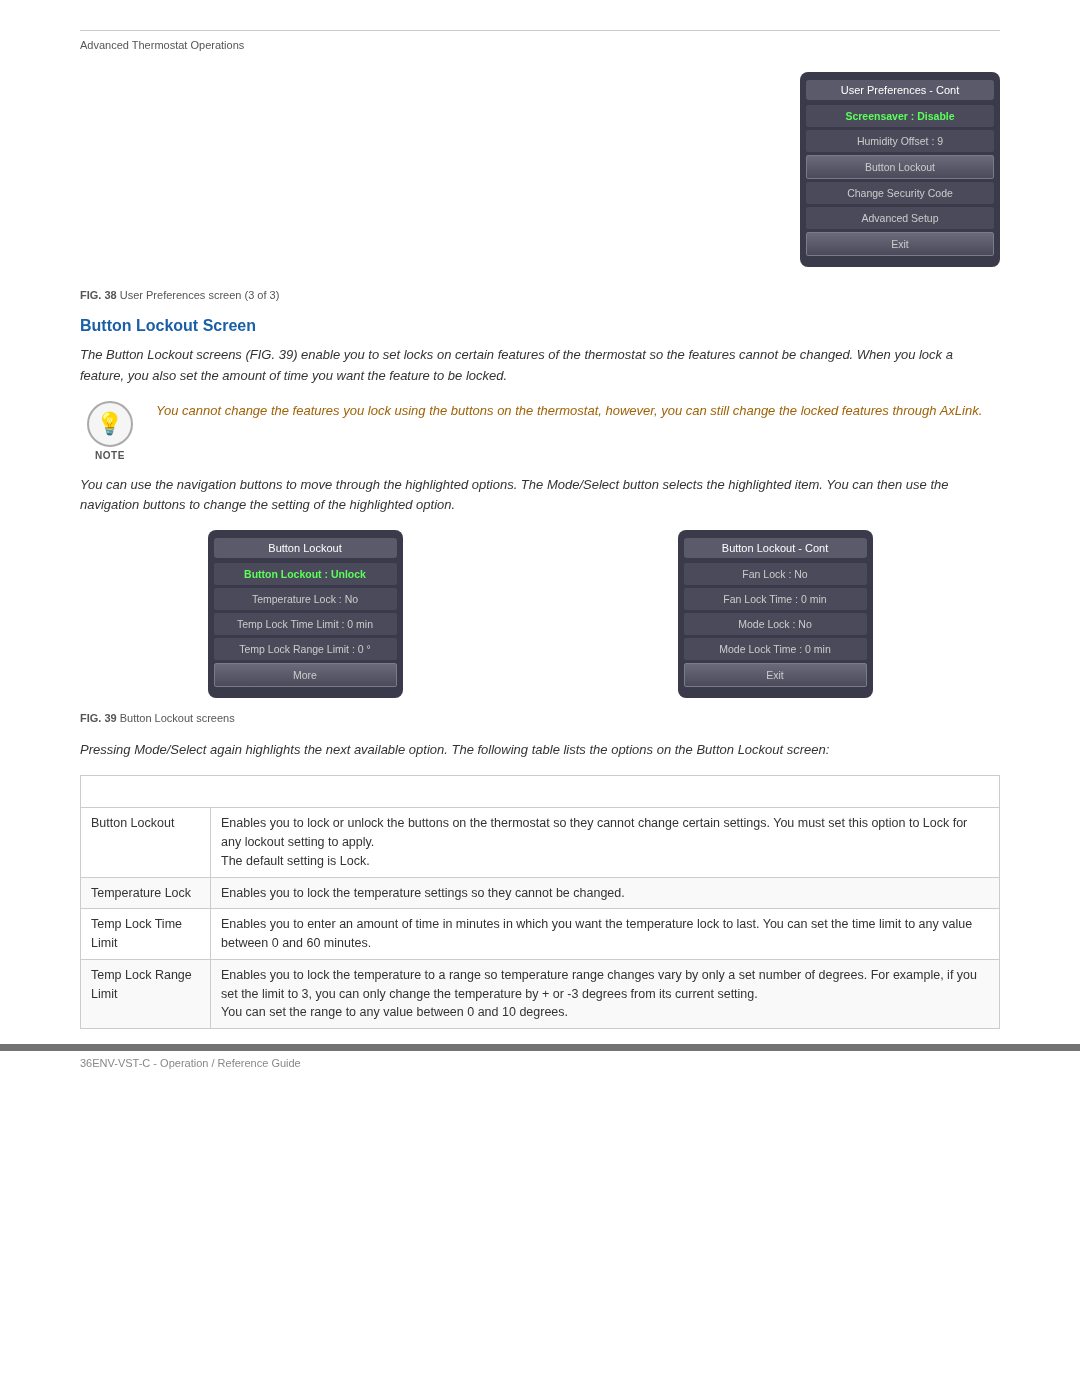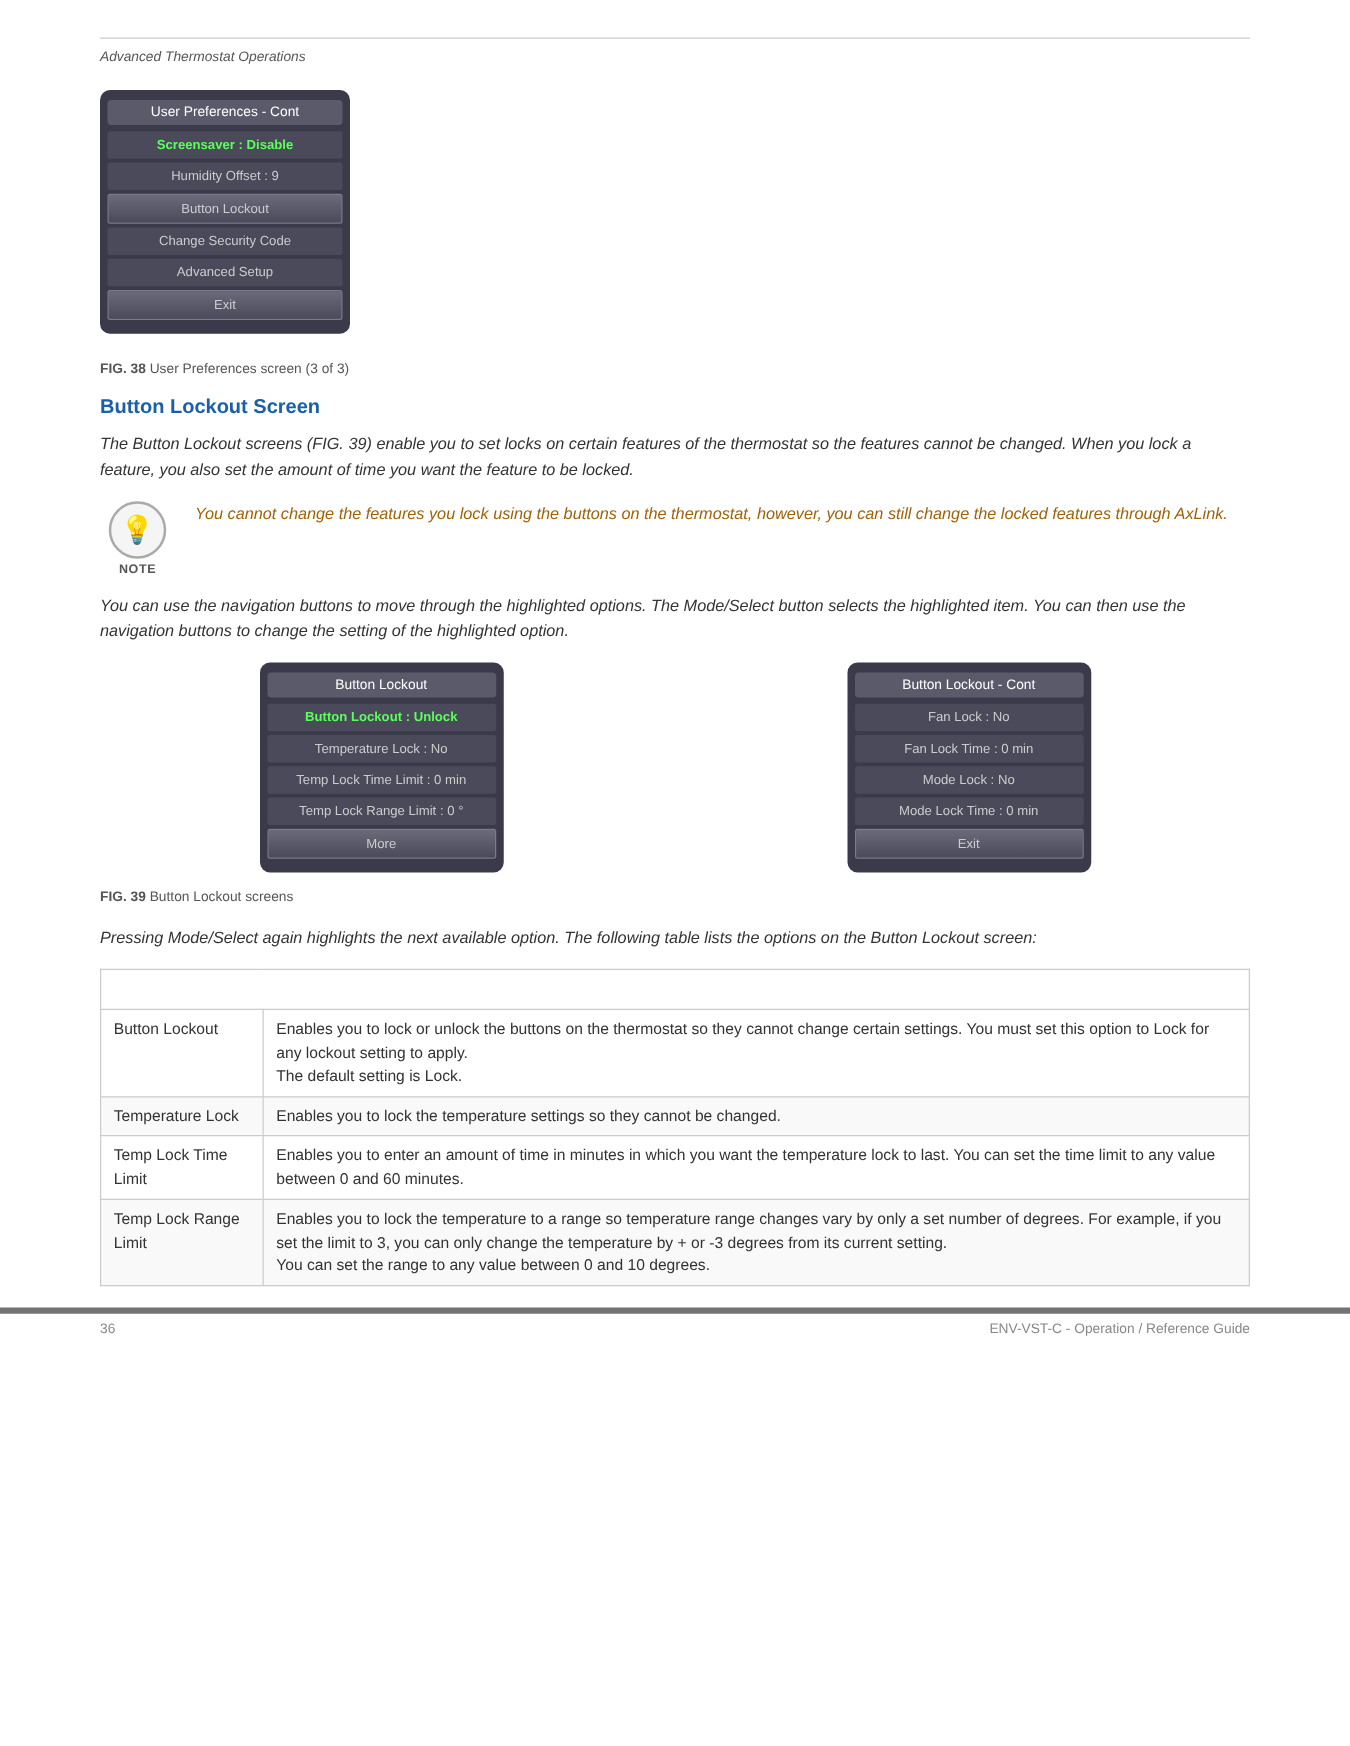--- a/index.html
+++ b/index.html
@@ -20,21 +20,20 @@
 
     .header-line {
       border-top: 1px solid #ccc;
       padding-top: 6px;
       margin-bottom: 20px;
     }
 
     .header-text {
       font-size: 11px;
       color: #555;
-      font-style: italic;
     }
 
     
     .screen-mockup {
       background: #3a3a4a;
       border-radius: 8px;
       width: 200px;
       padding: 8px 6px;
       margin: 0 auto 6px auto;
     }
@@ -183,31 +182,30 @@
       font-weight: normal;
     }
 
     
     .footer {
       position: absolute;
       bottom: 20px;
       left: 0;
       right: 0;
       display: flex;
-      justify-content: space-between;
       padding: 0 80px;
       font-size: 11px;
       color: #888;
-      border-top: 5px solid #737373;
+      border-top: 7px solid #737373;
       padding-top: 6px;
     }
 
     .screen-fig-row {
       display: flex;
-      justify-content: flex-start;
+      justify-content: flex-end;
       margin-bottom: 16px;
     }
   </style>
 </head>
 <body>
 
 <div class="page-container">
 
   <div class="header-line">
     <span class="header-text">Advanced Thermostat Operations</span>

